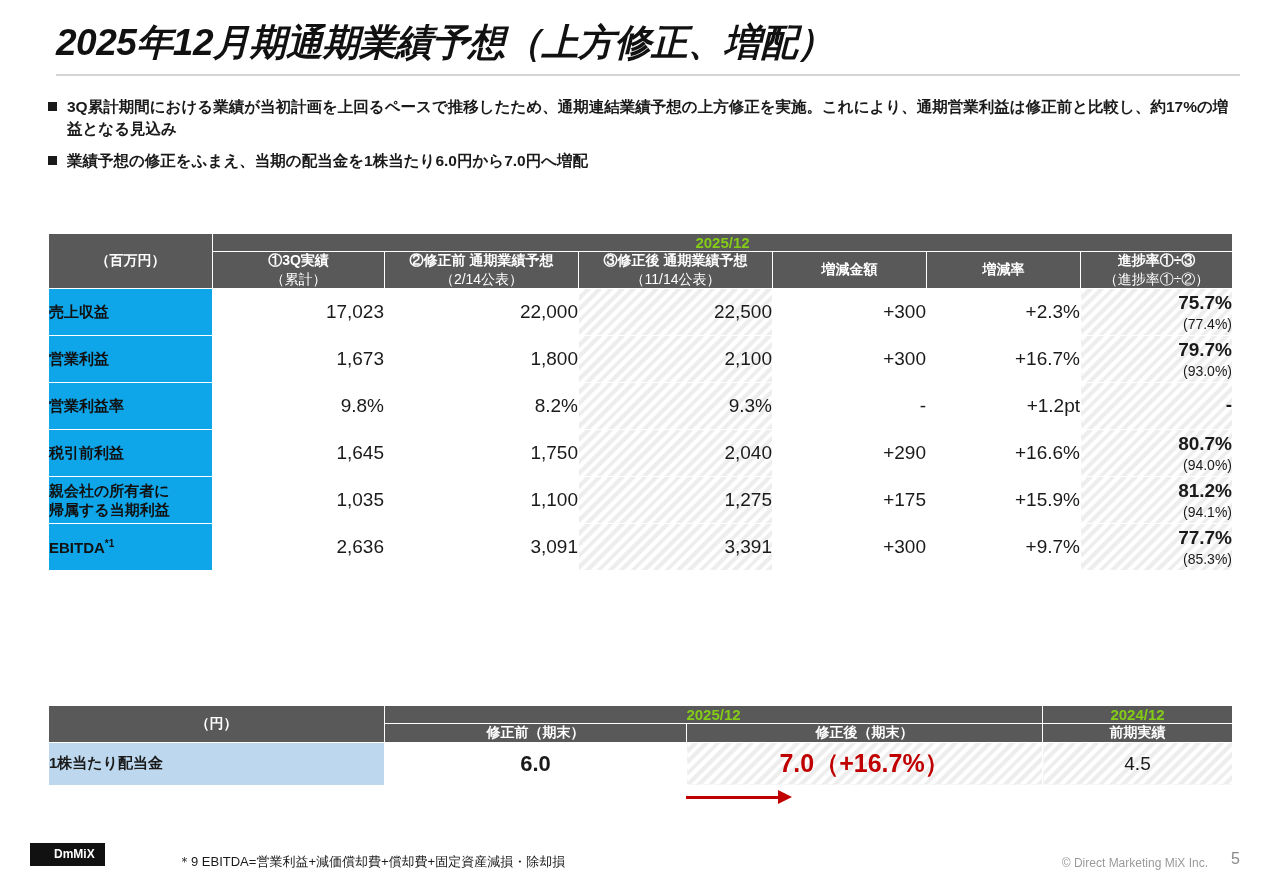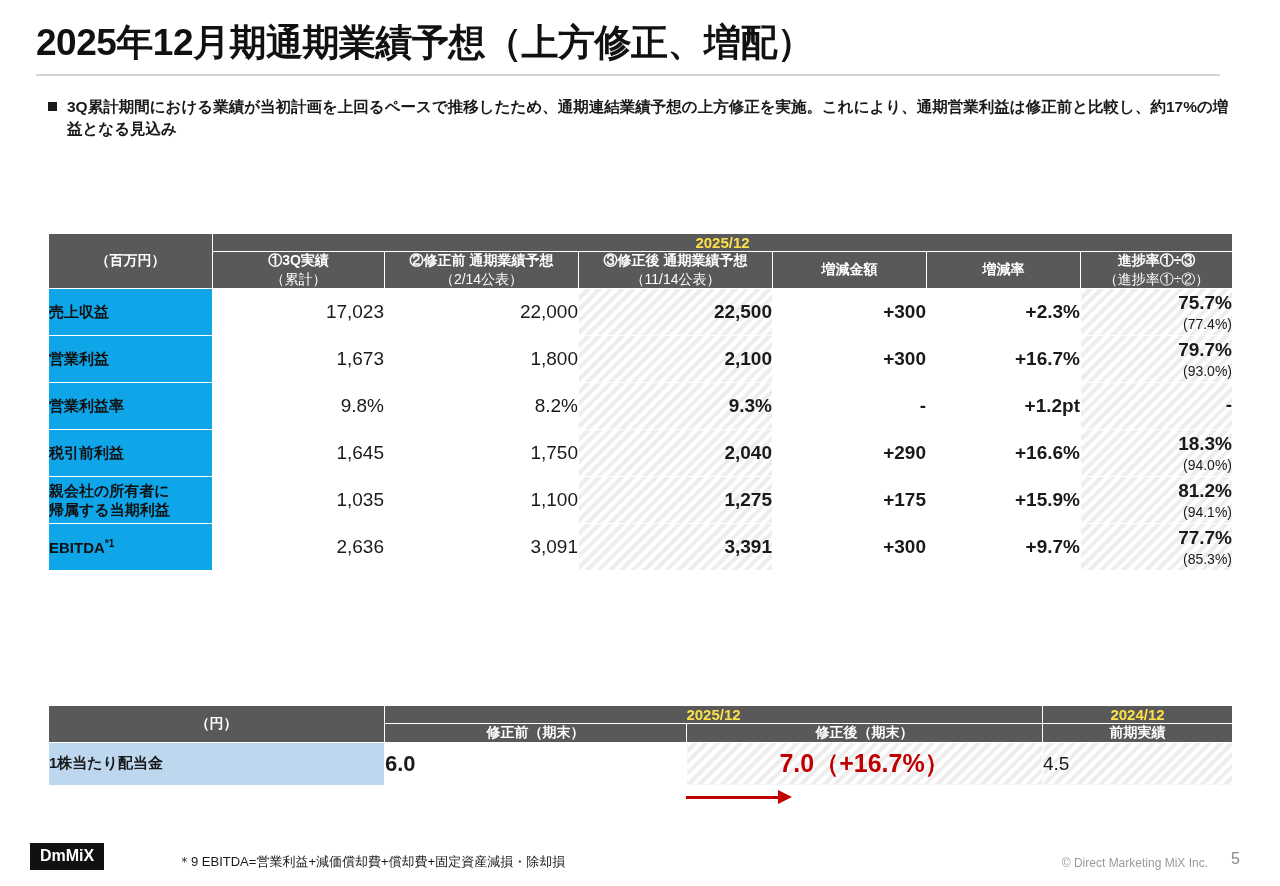--- a/index.html
+++ b/index.html
@@ -19,23 +19,24 @@
     position: relative;
     width: 1280px;
     height: 886px;
     box-sizing: border-box;
     padding: 0;
   }
 
   
   .title-wrap {
     position: absolute;
-    left: 36px;
+    left: 56px;
     top: 22px;
     width: 1184px;
+    font-style: italic;
   }
   .slide-title {
     font-size: 37px;
     font-weight: bold;
     letter-spacing: -0.5px;
     color: #111111;
     line-height: 1.15;
     margin: 0;
     white-space: nowrap;
   }
@@ -94,21 +95,21 @@
     color: #ffffff;
     font-weight: bold;
     text-align: center;
     font-size: 14px;
     line-height: 1.25;
     padding: 7px 4px;
     border: 1px solid #ffffff;
   }
   .hdr-year {
     background: #595959;
-    color: #fde047;
+    color: #84cc16;
     font-weight: bold;
     text-align: center;
     font-size: 15px;
     padding: 7px 4px;
     border: 1px solid #ffffff;
   }
   .rowlabel {
     background: #0ea5e9;
     font-weight: bold;
     font-size: 15px;
@@ -122,21 +123,21 @@
     text-align: right;
     padding: 8px 16px 8px 6px;
     border: 1px solid #c9c9c9;
     background: #ffffff;
     font-size: 19px;
     line-height: 1.2;
     color: #1a1a1a;
     height: 46px;
     vertical-align: middle;
   }
-  .cell.bold { font-weight: bold; }
+  .cell.bold { font-weight: normal; }
   .cell.hatch {
     background-image: repeating-linear-gradient(135deg, #ffffff 0 4px, #ededed 4px 8px);
   }
   .sub {
     display: block;
     font-size: 14px;
     font-weight: normal;
     margin-top: 1px;
   }
   .cell .big {
@@ -158,21 +159,21 @@
     background: #bdd7ee;
     font-weight: bold;
     font-size: 15px;
     text-align: left;
     padding: 10px 12px;
     border: 1px solid #ffffff;
   }
   .div-cell {
     background: #ffffff;
     border: 1px solid #c9c9c9;
-    text-align: left;
+    text-align: center;
     font-size: 22px;
     font-weight: bold;
     padding: 10px 18px 10px 6px;
     height: 42px;
     vertical-align: middle;
   }
   .div-cell.hatch {
     background-image: repeating-linear-gradient(135deg, #ffffff 0 4px, #ededed 4px 8px);
   }
   .div-cell.plain {
@@ -221,22 +222,22 @@
     color: #1a1a1a;
     font-weight: normal;
   }
   .logo {
     position: absolute;
     left: 30px;
     top: 843px;
     background: #111111;
     color: #ffffff;
     font-weight: bold;
-    font-size: 16px;
-    padding: 4px 10px 5px 10px;
+    font-size: 12px;
+    padding: 4px 10px 5px 24px;
     letter-spacing: 0px;
     font-family: "Liberation Sans", sans-serif;
   }
   .copyright {
     position: absolute;
     right: 72px;
     top: 856px;
     font-size: 12px;
     color: #9a9a9a;
   }
@@ -256,20 +257,24 @@
 
   <div class="title-wrap">
     <h1 class="slide-title">2025年12月期通期業績予想（上方修正、増配）</h1>
     <div class="title-rule"></div>
   </div>
 
   <div class="bullets">
     <div class="bullet">
       <span class="marker"></span>
       <span class="btext">3Q累計期間における業績が当初計画を上回るペースで推移したため、通期連結業績予想の上方修正を実施。これにより、通期営業利益は修正前と比較し、約17%の増益となる見込み</span>
+    </div>
+    <div class="bullet">
+      <span class="marker"></span>
+      <span class="btext">業績予想の修正をふまえ、当期の配当金を1株当たり6.0円から7.0円へ増配</span>
     </div>
   </div>
 
   <table class="main-table">
     <colgroup>
       <col style="width:164px">
       <col style="width:172px">
       <col style="width:194px">
       <col style="width:194px">
       <col style="width:154px">
@@ -344,21 +349,21 @@
       </tr>
 
       <tr>
         <td class="rowlabel">税引前利益</td>
         <td class="cell">1,645</td>
         <td class="cell">1,750</td>
         <td class="cell hatch bold">2,040</td>
         <td class="cell bold">+290</td>
         <td class="cell bold">+16.6%</td>
         <td class="cell hatch">
-          <span class="big">18.3%</span>
+          <span class="big">80.7%</span>
           <span class="sub">(94.0%)</span>
         </td>
       </tr>
 
       <tr>
         <td class="rowlabel">
           <span>親会社の所有者に</span><br>
           <span>帰属する当期利益</span>
         </td>
         <td class="cell">1,035</td>

